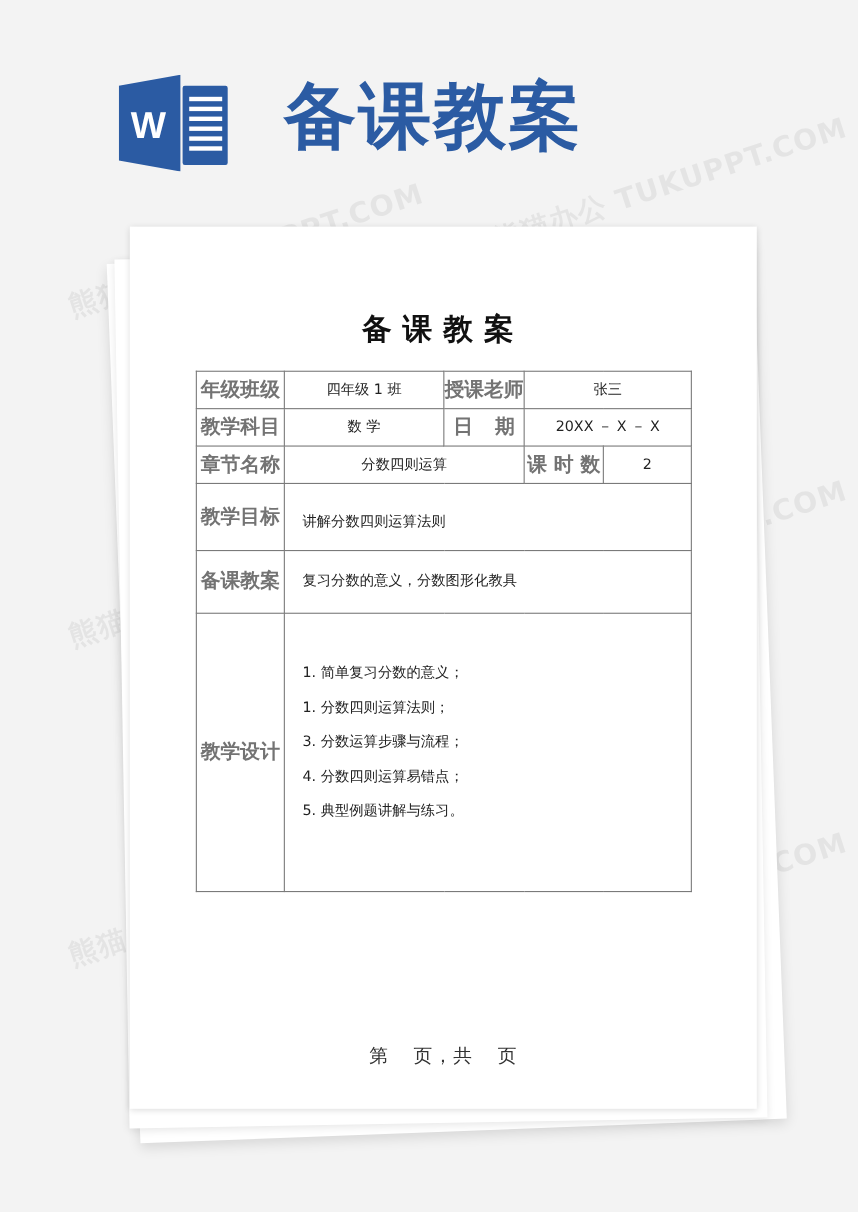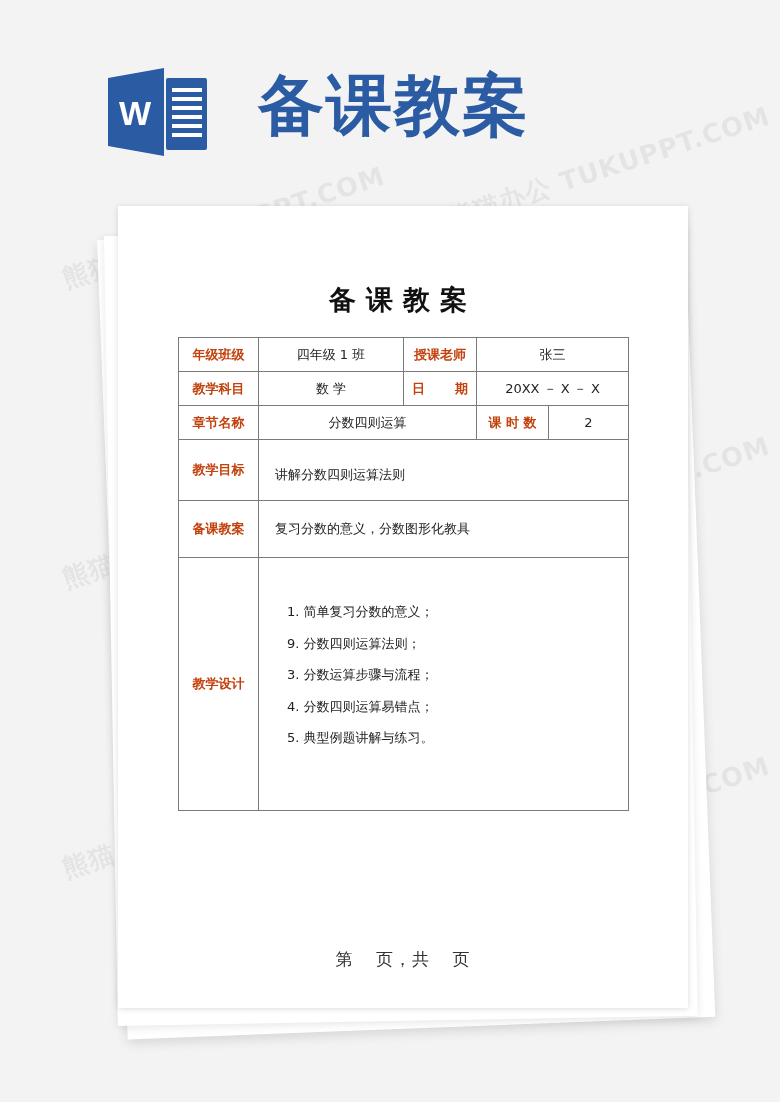--- a/index.html
+++ b/index.html
@@ -39,27 +39,27 @@
   }
   table.plan {
     position: absolute; left: 60px; top: 131px; width: 450px;
     border-collapse: collapse; table-layout: fixed;
     font-size: 13px; color: #222;
   }
   table.plan td {
     border: 1.5px solid #7a7a7a; text-align: center; vertical-align: middle;
     padding: 0; line-height: 16px;
   }
-  table.plan td.lbl { font-weight: bold; color: #c2410c; font-size: 13px; text-align: center; }
+  table.plan td.lbl { font-weight: bold; color: #737373; font-size: 18px; text-align: center; }
   table.plan td.left { text-align: left; padding-left: 16px; }
   .r-small { height: 34px; }
   .r-mid1 { height: 61px; }
   .r-mid { height: 57px; }
   .r-big { height: 253px; }
-  .design-list { list-style: none; margin: 12px; padding: 0; text-align: left; }
+  .design-list { list-style: none; margin: 0; padding: 0; text-align: left; }
   .design-list li { line-height: 31.5px; }
   .date-lbl { display: flex; justify-content: space-between; padding: 0 8px; }
   .footer {
     position: absolute; left: 0; top: 742px; width: 570px; text-align: center;
     font-size: 17px; color: #333; word-spacing: 4px; letter-spacing: 1px;
   }
   .footer span { margin: 0 6px; }
 </style>
 </head>
 <body>
@@ -130,21 +130,21 @@
     </tr>
     <tr class="r-mid">
       <td class="lbl">备课教案</td>
       <td colspan="4" class="left">复习分数的意义，分数图形化教具</td>
     </tr>
     <tr class="r-big">
       <td class="lbl">教学设计</td>
       <td colspan="4" class="left" style="padding-bottom:18px;">
         <ul class="design-list">
           <li>1. 简单复习分数的意义；</li>
-          <li>9. 分数四则运算法则；</li>
+          <li>1. 分数四则运算法则；</li>
           <li>3. 分数运算步骤与流程；</li>
           <li>4. 分数四则运算易错点；</li>
           <li>5. 典型例题讲解与练习。</li>
         </ul>
       </td>
     </tr>
   </tbody>
     </table>
 
   <div class="footer">

